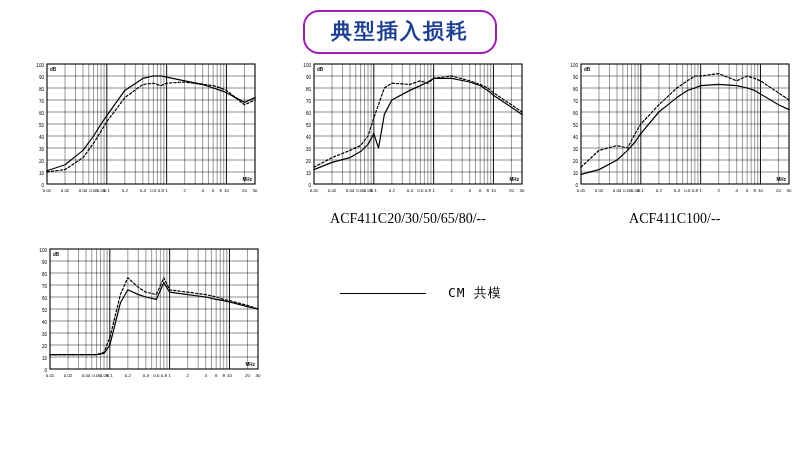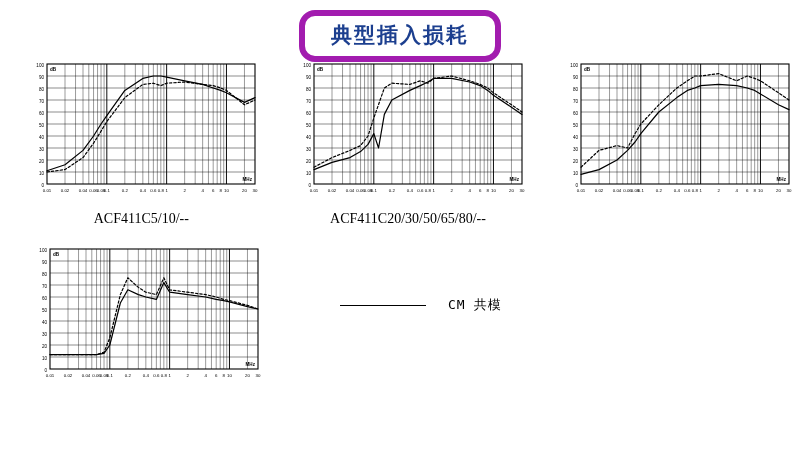--- a/index.html
+++ b/index.html
@@ -9,21 +9,21 @@
     font-family:"Liberation Sans", sans-serif;
     color:#111;
     position:relative;
     overflow:hidden;
   }
   .title-wrap{
     position:absolute;top:10px;left:0;width:800px;
     display:flex;justify-content:center;align-items:center;
   }
   .title-box{
-    border:6px solid #a21caf;
+    border:2px solid #a21caf;
     border-radius:16px;
     padding:5px 26px 7px 26px;
     color:#1c3f8f;
     font-size:21px;
     font-weight:bold;
     letter-spacing:2px;
     font-family:"DejaVu Sans", sans-serif;
     box-shadow:0 0 0 1px #fff inset;
   }
   .charts{
@@ -51,21 +51,21 @@
     color:#000;
     text-align:center;
   }
   .plot{
     width:244px;height:150px;
     position:relative;
   }
   .plot svg{display:block;}
   .legend{
     position:absolute;
-    left:340px;top:288px;
+    left:340px;top:276px;
     width:260px;
   }
   .legend-row{
     display:flex;align-items:center;
     height:34px;
   }
   .legend-line{
     width:86px;height:0;
     margin-right:22px;
   }
@@ -161,21 +161,20 @@
             <text x="183.6541859049583" y="135.5" text-anchor="middle" font-size="4.4" font-family="&quot;Liberation Sans&quot;, sans-serif" fill="#000">4</text>
             <text x="194.18789445304708" y="135.5" text-anchor="middle" font-size="4.4" font-family="&quot;Liberation Sans&quot;, sans-serif" fill="#000">6</text>
             <text x="201.66167960772142" y="135.5" text-anchor="middle" font-size="4.4" font-family="&quot;Liberation Sans&quot;, sans-serif" fill="#000">8</text>
             <text x="207.4587977491481" y="135.5" text-anchor="middle" font-size="4.4" font-family="&quot;Liberation Sans&quot;, sans-serif" fill="#000">10</text>
             <text x="225.46629145191122" y="135.5" text-anchor="middle" font-size="4.4" font-family="&quot;Liberation Sans&quot;, sans-serif" fill="#000">20</text>
             <text x="236" y="135.5" text-anchor="middle" font-size="4.4" font-family="&quot;Liberation Sans&quot;, sans-serif" fill="#000">30</text>
             <polyline points="28,114.8 46.007493702763114,108.8 64.01498740552623,94.4 74.54869595361501,80 82.02248110828933,68 87.81959924971603,59.60000000000001 105.82709295247915,34.39999999999999 123.83458665524226,22.400000000000006 134.36829520333103,20 141.84208035800535,20 147.63919849943207,21.200000000000003 165.64669220219517,24.799999999999997 183.6541859049583,28.400000000000006 194.18789445304708,32 201.66167960772142,34.39999999999999 207.4587977491481,36.8 225.46629145191122,46.39999999999999 236,41.60000000000001" fill="none" stroke="#000" stroke-width="1.2" stroke-linejoin="round" stroke-linecap="round"></polyline>
             <polyline points="28,116 46.007493702763114,113.6 64.01498740552623,101.6 74.54869595361501,87.19999999999999 82.02248110828933,75.2 87.81959924971603,65.6 105.82709295247915,41.60000000000001 123.83458665524226,28.400000000000006 134.36829520333103,27.200000000000003 141.84208035800535,29.60000000000001 147.63919849943207,27.200000000000003 165.64669220219517,26 183.6541859049583,28.400000000000006 194.18789445304708,29.60000000000001 201.66167960772142,32 207.4587977491481,34.39999999999999 225.46629145191122,48.8 236,44" fill="none" stroke="#000" stroke-width="1.2" stroke-linejoin="round" stroke-linecap="round" stroke-dasharray="2.4,2.0"></polyline>
           </svg>
         </div>
-      <div class="caption">ACF411C5/10/--</div>
     </div>
     <div class="cell">
       <div class="plot">
           <svg width="244" height="150" viewBox="0 0 244 150">
             <rect x="28" y="8" width="208" height="120" fill="#fff" stroke="#000" stroke-width="1.1"></rect>
             <line x1="28" y1="116" x2="236" y2="116" stroke="#000" stroke-width="0.45"></line>
             <line x1="28" y1="104" x2="236" y2="104" stroke="#000" stroke-width="0.45"></line>
             <line x1="28" y1="92" x2="236" y2="92" stroke="#000" stroke-width="0.45"></line>
             <line x1="28" y1="80" x2="236" y2="80" stroke="#000" stroke-width="0.45"></line>
             <line x1="28" y1="68" x2="236" y2="68" stroke="#000" stroke-width="0.45"></line>
@@ -317,20 +316,21 @@
             <text x="183.6541859049583" y="135.5" text-anchor="middle" font-size="4.4" font-family="&quot;Liberation Sans&quot;, sans-serif" fill="#000">4</text>
             <text x="194.18789445304708" y="135.5" text-anchor="middle" font-size="4.4" font-family="&quot;Liberation Sans&quot;, sans-serif" fill="#000">6</text>
             <text x="201.66167960772142" y="135.5" text-anchor="middle" font-size="4.4" font-family="&quot;Liberation Sans&quot;, sans-serif" fill="#000">8</text>
             <text x="207.4587977491481" y="135.5" text-anchor="middle" font-size="4.4" font-family="&quot;Liberation Sans&quot;, sans-serif" fill="#000">10</text>
             <text x="225.46629145191122" y="135.5" text-anchor="middle" font-size="4.4" font-family="&quot;Liberation Sans&quot;, sans-serif" fill="#000">20</text>
             <text x="236" y="135.5" text-anchor="middle" font-size="4.4" font-family="&quot;Liberation Sans&quot;, sans-serif" fill="#000">30</text>
             <polyline points="28,118.4 46.007493702763114,113.6 64.01498740552623,104 74.54869595361501,94.4 82.02248110828933,86 87.81959924971603,77.6 105.82709295247915,56 123.83458665524226,41.60000000000001 134.36829520333103,34.39999999999999 141.84208035800535,32 147.63919849943207,29.60000000000001 165.64669220219517,28.400000000000006 183.6541859049583,29.60000000000001 194.18789445304708,32 201.66167960772142,34.39999999999999 207.4587977491481,38 225.46629145191122,48.8 236,53.599999999999994" fill="none" stroke="#000" stroke-width="1.2" stroke-linejoin="round" stroke-linecap="round"></polyline>
             <polyline points="28,111.2 46.007493702763114,94.4 64.01498740552623,89.6 74.54869595361501,92 82.02248110828933,77.6 87.81959924971603,68 105.82709295247915,48.8 123.83458665524226,32 134.36829520333103,24.799999999999997 141.84208035800535,20 147.63919849943207,20 165.64669220219517,17.599999999999994 183.6541859049583,24.799999999999997 194.18789445304708,20 201.66167960772142,22.400000000000006 207.4587977491481,24.799999999999997 225.46629145191122,36.8 236,44" fill="none" stroke="#000" stroke-width="1.2" stroke-linejoin="round" stroke-linecap="round" stroke-dasharray="2.4,2.0"></polyline>
           </svg>
         </div>
+      <div class="caption">ACF411C100/--</div>
     </div>
   </div>
   <div class="row" style="margin-top:14px;">
     <div class="cell r2">
       <div class="plot">
           <svg width="244" height="150" viewBox="0 0 244 150">
             <rect x="28" y="8" width="208" height="120" fill="#fff" stroke="#000" stroke-width="1.1"></rect>
             <line x1="28" y1="116" x2="236" y2="116" stroke="#000" stroke-width="0.45"></line>
             <line x1="28" y1="104" x2="236" y2="104" stroke="#000" stroke-width="0.45"></line>
             <line x1="28" y1="92" x2="236" y2="92" stroke="#000" stroke-width="0.45"></line>

